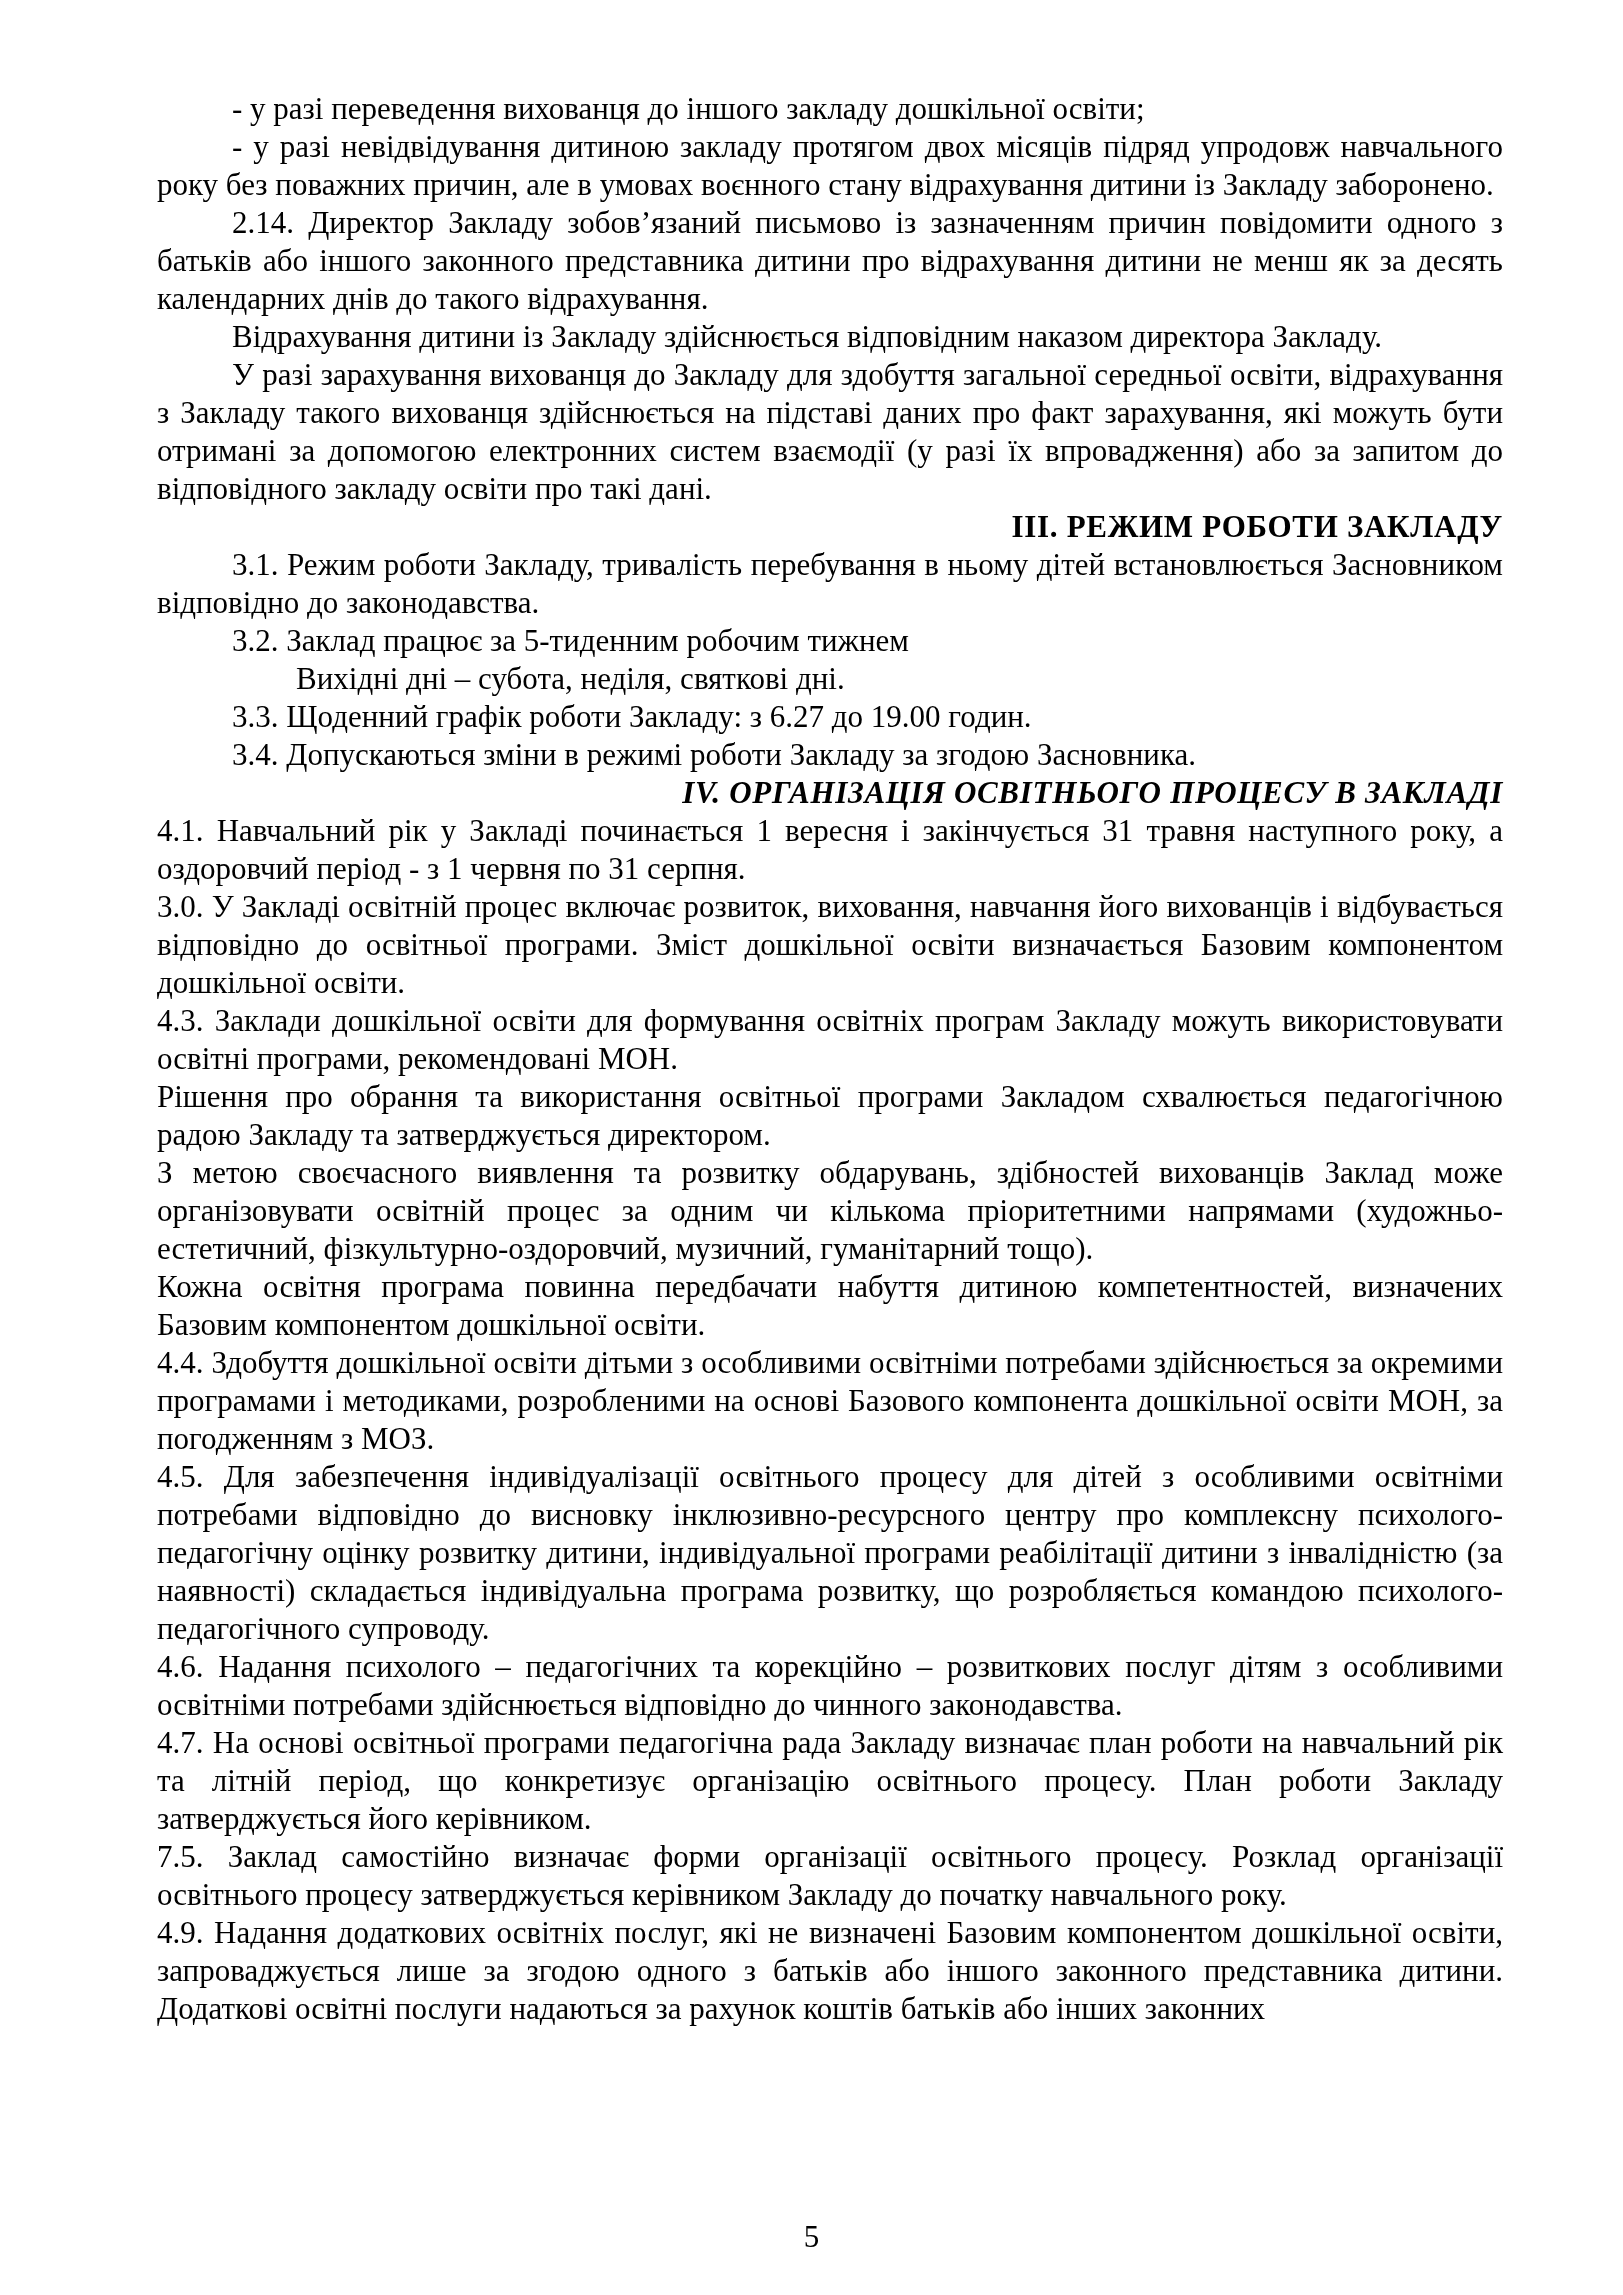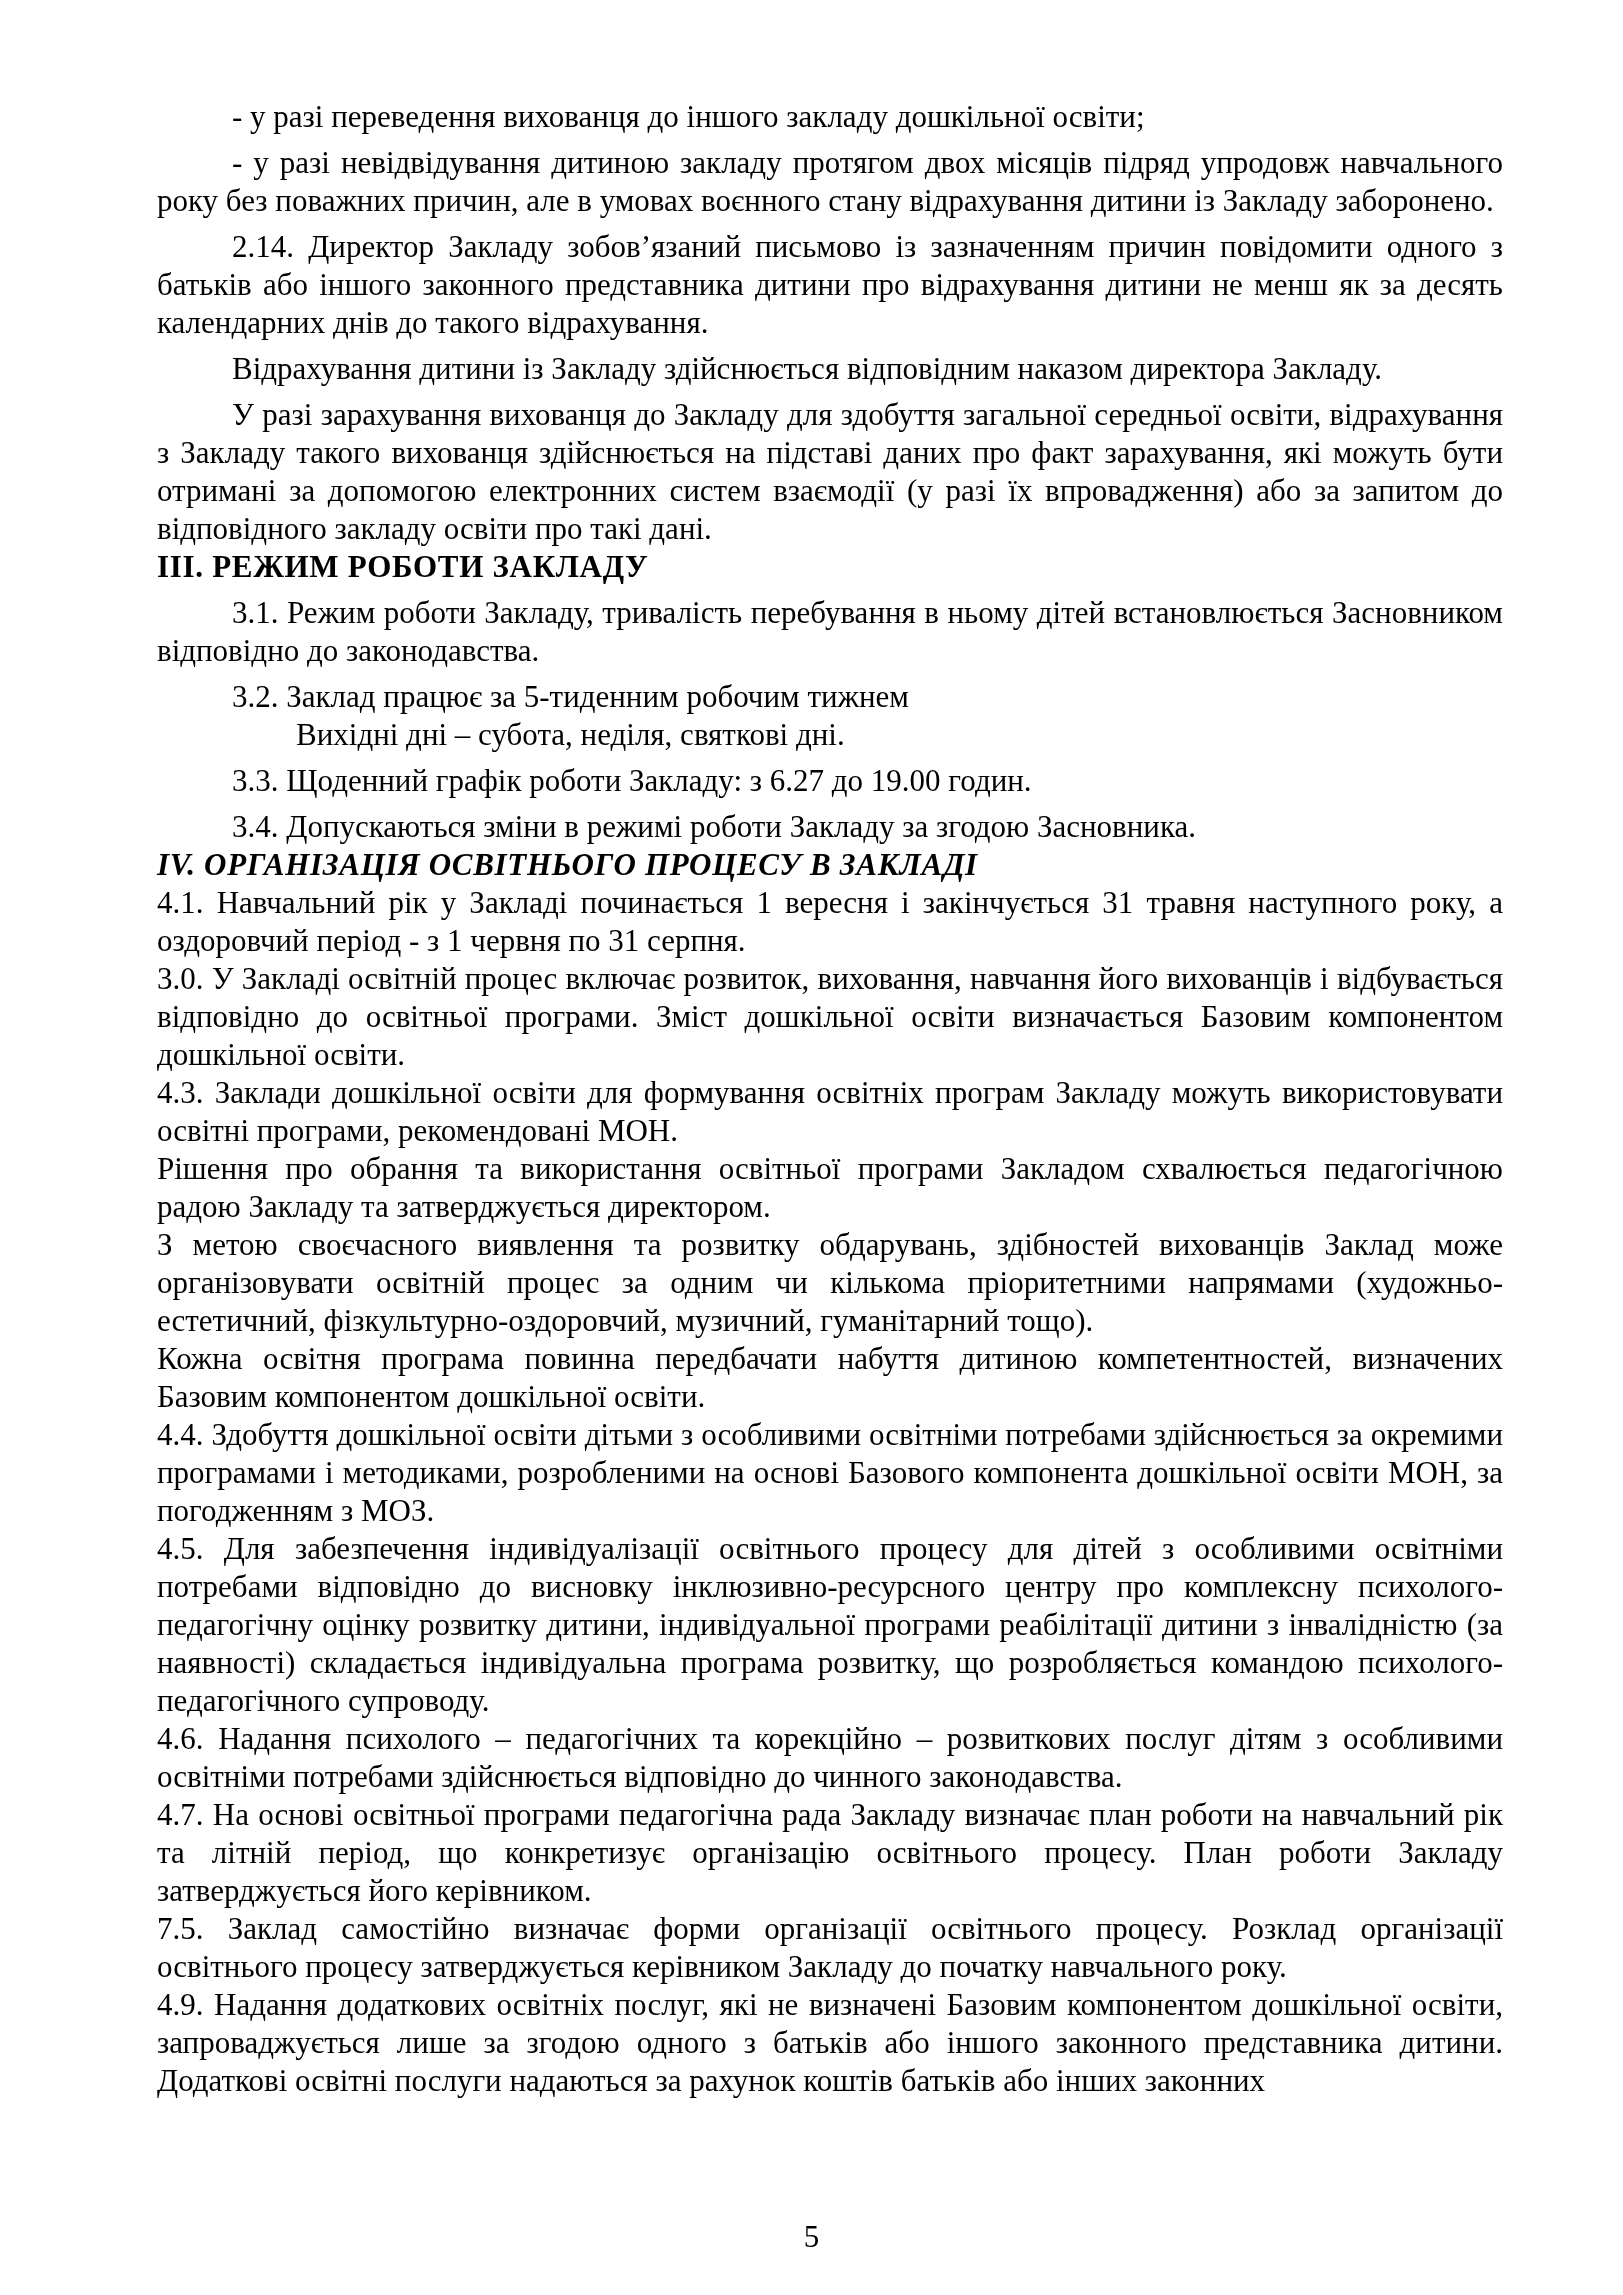--- a/index.html
+++ b/index.html
@@ -22,28 +22,28 @@
     height: 2295px;
     padding: 90px 120px 0 157px;
     overflow: hidden;
     background: #ffffff;
   }
   p.para {
     margin: 0;
     text-align: justify;
     text-align-last: left;
   }
-  p.ind { text-indent: 75px; margin-top: 8px; }
+  p.ind { text-indent: 75px; }
   p.ind2 { text-indent: 139px; text-align: left; }
   h2.heading {
     margin: 0;
     font-size: 31px;
     line-height: 38px;
     font-weight: bold;
-    text-align: left;
+    text-align: right;
     letter-spacing: 0.7px;
   }
   .h3gap { margin-top: 37px; margin-bottom: 43px; }
   .h4gap { margin-top: 30px; margin-bottom: 47px; font-style: italic; }
   .footer {
     position: absolute;
     left: 0;
     right: 0;
     top: 2218px;
     text-align: center;

